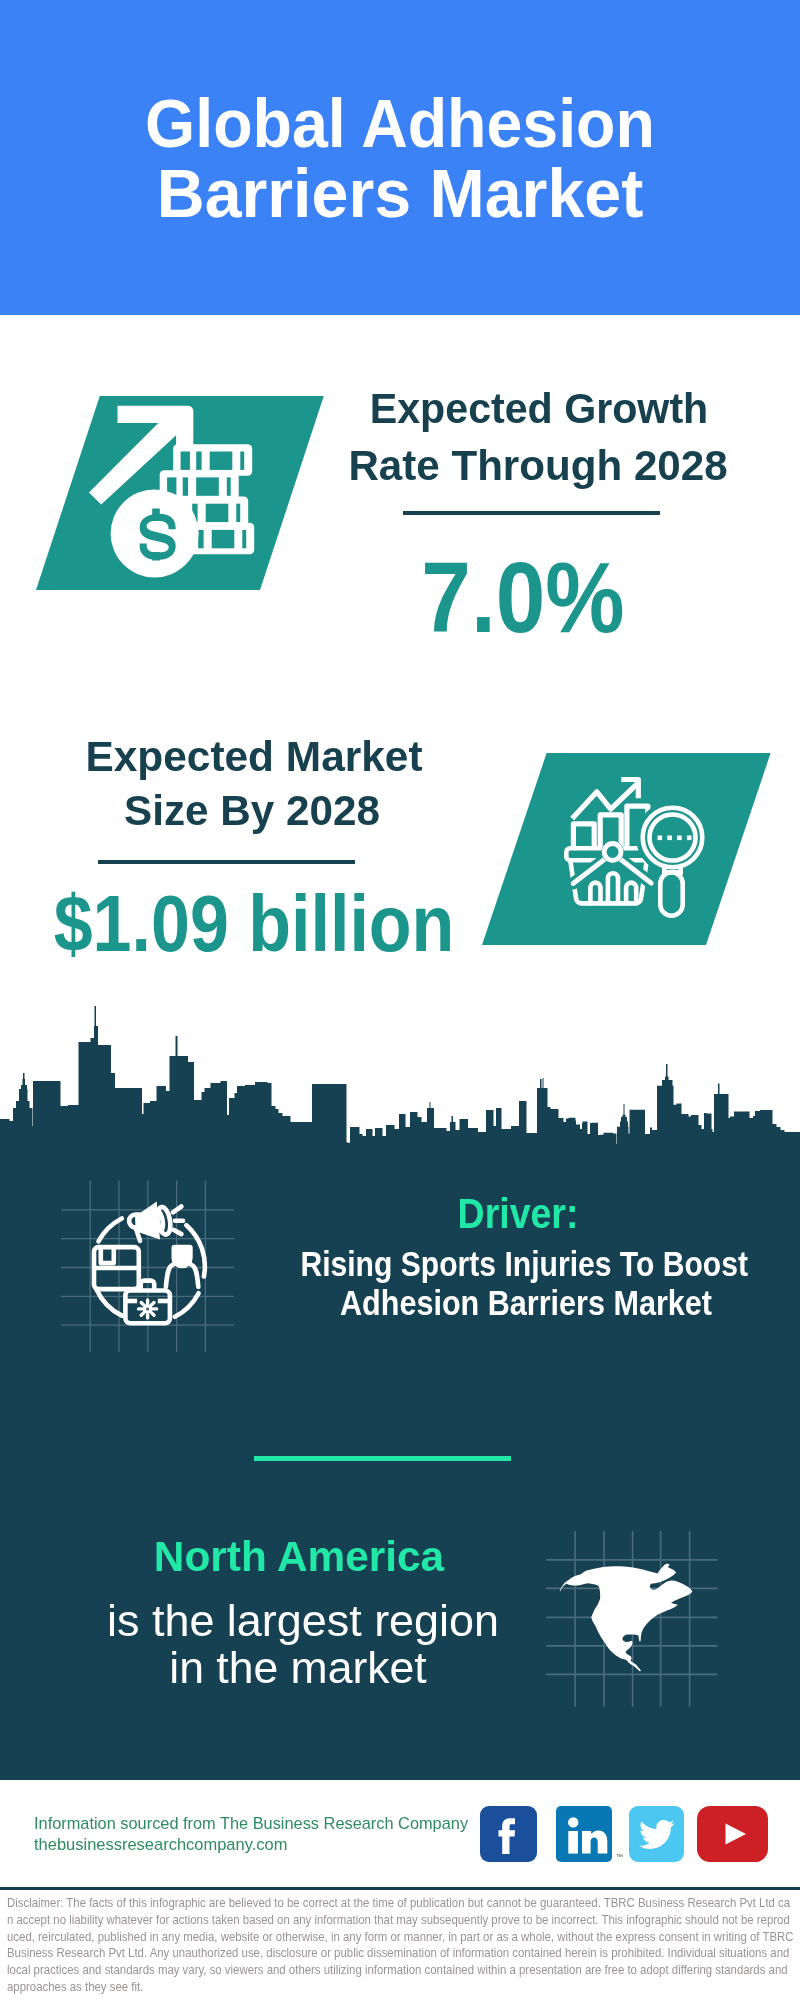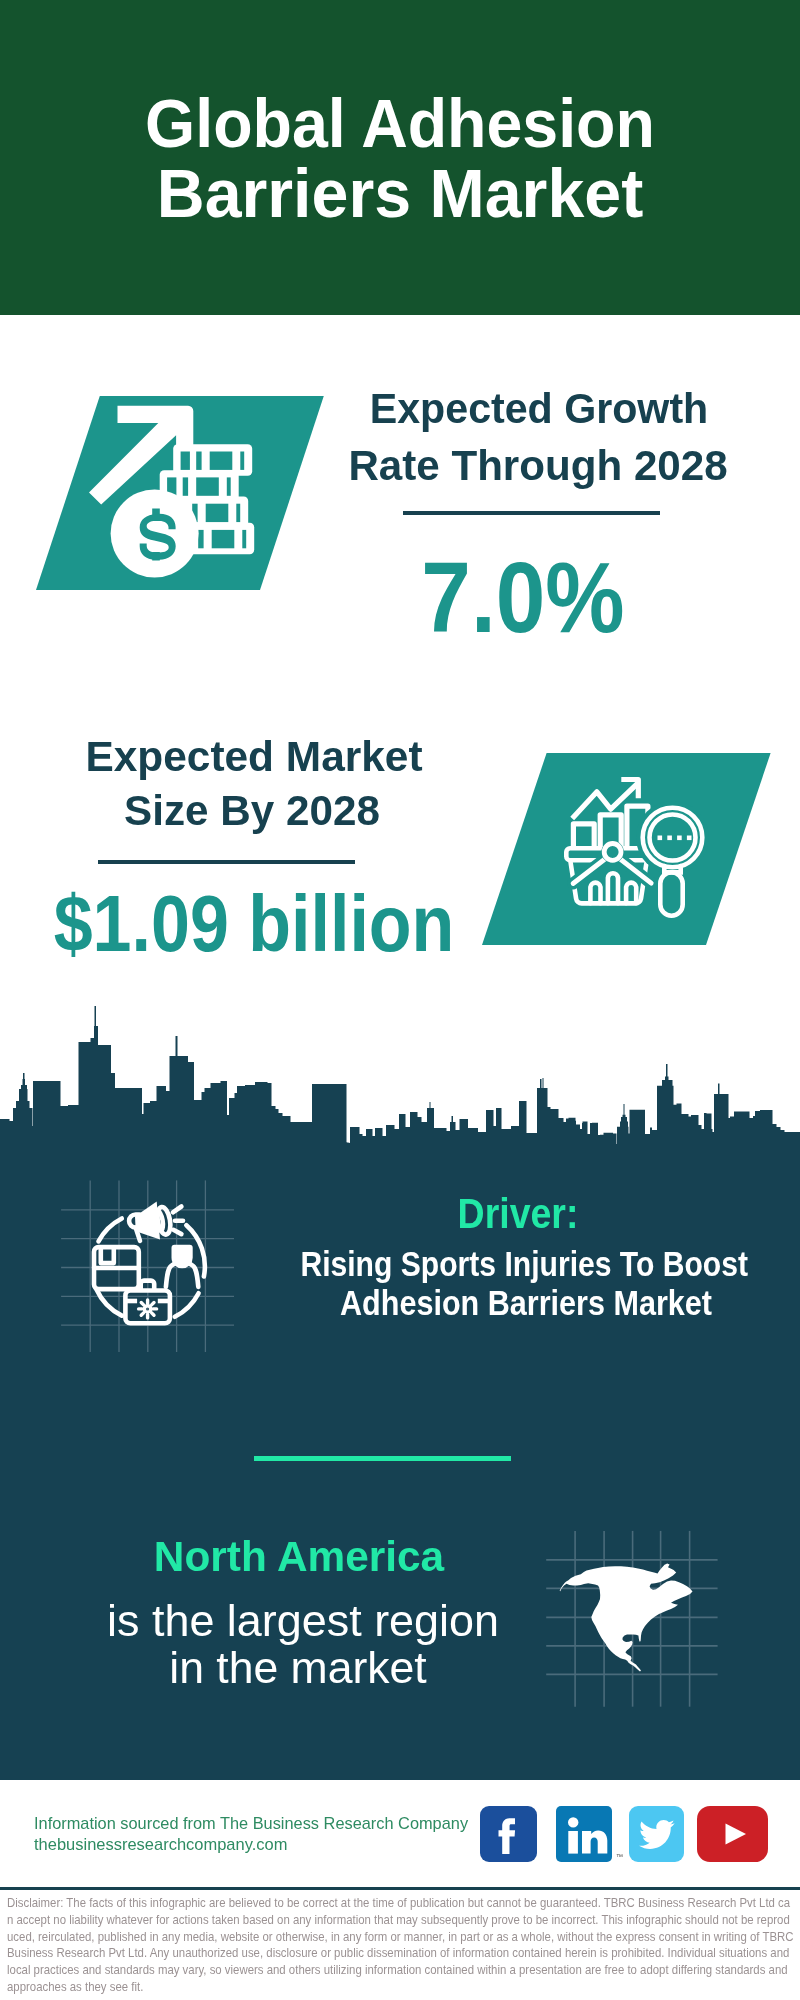--- a/index.html
+++ b/index.html
@@ -1,20 +1,20 @@
 <!DOCTYPE html>
 <html><head>
 <meta charset="utf-8">
 <style>
   html,body{margin:0;padding:0;}
   body{width:800px;height:2000px;background:#ffffff;font-family:"Liberation Sans",sans-serif;overflow:hidden;}
   .page{position:relative;width:800px;height:2000px;background:#fff;}
 
   
-  .header{position:absolute;left:0;top:0px;width:800px;height:315px;background:#14532d;}
+  .header{position:absolute;left:0;top:0px;width:800px;height:315px;background:#3b82f6;}
   .txt{position:absolute;text-align:center;white-space:nowrap;}
   .title-line{color:#fff;font-weight:bold;font-size:68px;line-height:68px;}
 
   
   .para{position:absolute;background:#1c958c;}
   .stat-head{color:#17414f;font-weight:bold;font-size:42px;line-height:42px;}
   .stat-rule{position:absolute;height:4px;background:#17414f;}
   .stat-val{color:#1c958c;font-weight:bold;}
 
   

